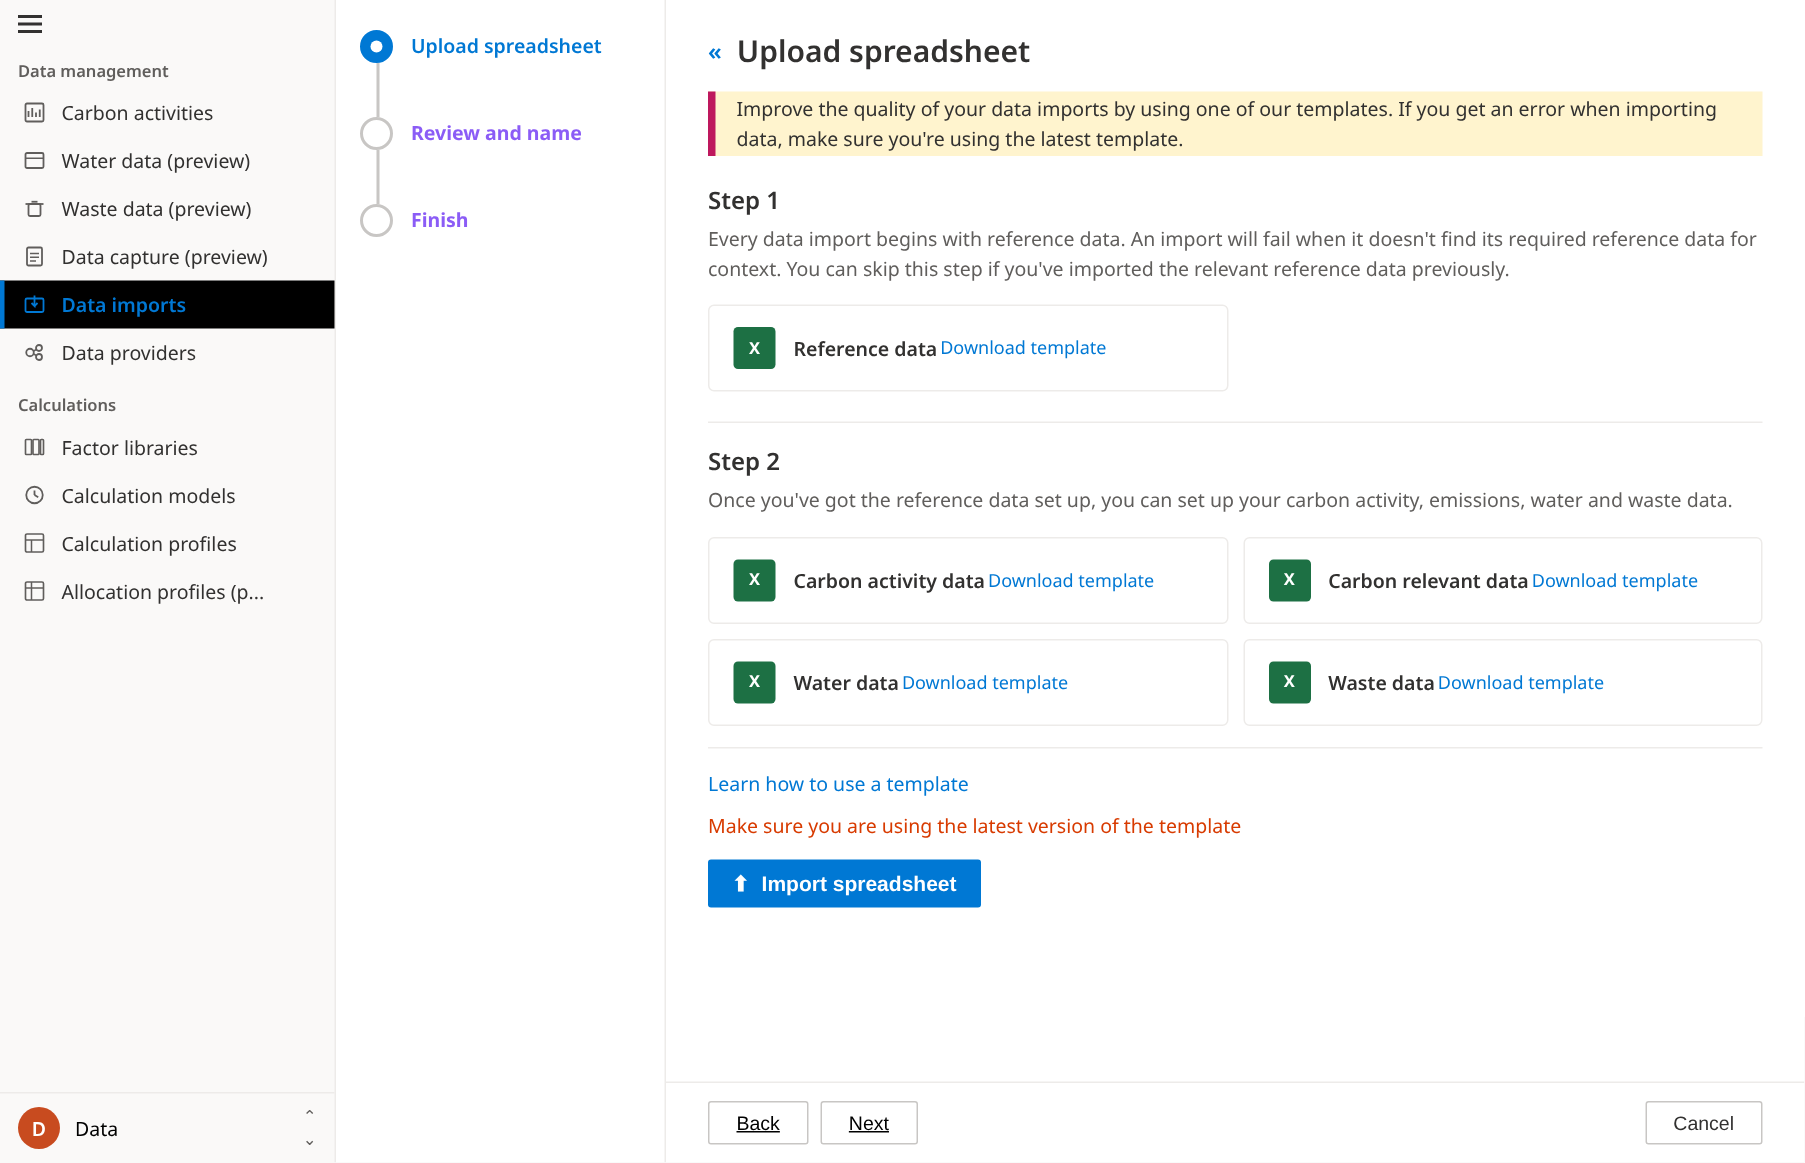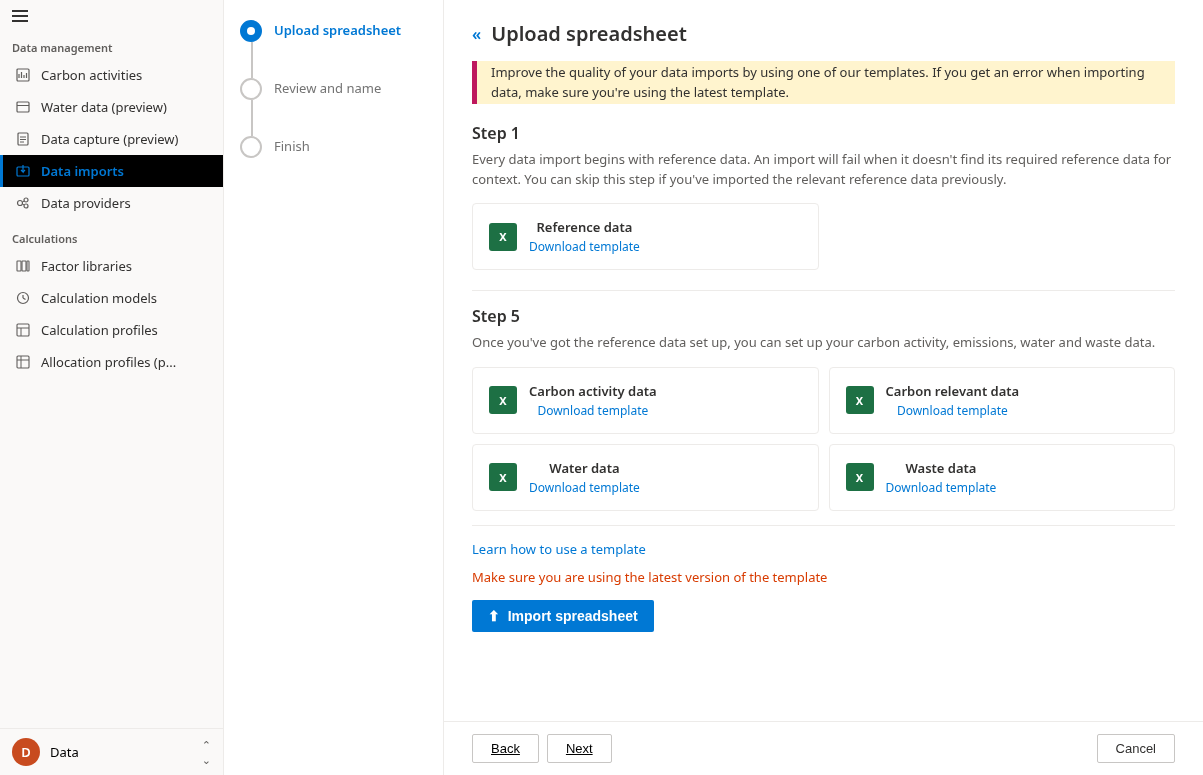--- a/index.html
+++ b/index.html
@@ -112,21 +112,21 @@
       content: '';
       width: 8px; height: 8px;
       background: white; border-radius: 50%;
     }
     .step-label {
       font-size: 13px;
       color: #323130;
       padding-top: 1px;
     }
     .step-label.active { font-weight: 600; color: #0078d4; }
-    .step-label.inactive { color: #737373; }
+    .step-label.inactive { color: #8b5cf6; font-weight: bold; }
 
     
     .main-content {
       flex: 1;
       background: white;
       overflow-y: auto;
       display: flex;
       flex-direction: column;
     }
     .main-body {
@@ -199,21 +199,21 @@
       background: white;
     }
     .excel-icon {
       width: 28px; height: 28px; flex-shrink: 0;
       background: #1d7044;
       border-radius: 3px;
       display: flex; align-items: center; justify-content: center;
       color: white; font-size: 11px; font-weight: 700;
     }
     .template-card-info {
-      display: flex; flex-direction: column; gap: 2px; align-items: center;
+      display: flex; flex-direction: row; gap: 2px;
     }
     .template-card-name {
       font-size: 13px;
       font-weight: 600;
       color: #323130;
     }
     .template-card-link {
       font-size: 12px;
       color: #0078d4;
       cursor: pointer;
@@ -304,20 +304,30 @@
   <div class="sidebar-item">
     <span class="sidebar-icon">
       <svg width="14" height="14" viewBox="0 0 14 14" fill="none">
           <rect x="1" y="2" width="12" height="10" rx="1" stroke="#605e5c" stroke-width="1.2"></rect>
           <line x1="1" y1="5.5" x2="13" y2="5.5" stroke="#605e5c" stroke-width="1"></line>
         </svg>
     </span>
     <span>Water data (preview)</span>
   </div>
 
+  <div class="sidebar-item">
+    <span class="sidebar-icon">
+      <svg width="14" height="14" viewBox="0 0 14 14" fill="none">
+          <rect x="3" y="4" width="8" height="8" rx="1" stroke="#605e5c" stroke-width="1.2"></rect>
+          <line x1="1" y1="4" x2="13" y2="4" stroke="#605e5c" stroke-width="1.2"></line>
+          <line x1="5" y1="2.5" x2="9" y2="2.5" stroke="#605e5c" stroke-width="1.2"></line>
+        </svg>
+    </span>
+    <span>Waste data (preview)</span>
+  </div>
 
   <div class="sidebar-item">
     <span class="sidebar-icon">
       <svg width="14" height="14" viewBox="0 0 14 14" fill="none">
           <rect x="2" y="1" width="10" height="12" rx="1" stroke="#605e5c" stroke-width="1.2"></rect>
           <line x1="4" y1="5" x2="10" y2="5" stroke="#605e5c" stroke-width="1"></line>
           <line x1="4" y1="7.5" x2="10" y2="7.5" stroke="#605e5c" stroke-width="1"></line>
           <line x1="4" y1="10" x2="8" y2="10" stroke="#605e5c" stroke-width="1"></line>
         </svg>
     </span>
@@ -441,21 +451,21 @@
         <div class="excel-icon">X</div>
         <div class="template-card-info">
           <span class="template-card-name">Reference data</span>
           <a class="template-card-link">Download template</a>
         </div>
       </div>
     </div>
 
     <hr class="divider">
 
-    <div class="step-section-title">Step 5</div>
+    <div class="step-section-title">Step 2</div>
     <div class="step-section-desc">Once you've got the reference data set up, you can set up your carbon activity, emissions, water and waste data.</div>
 
     
     <div class="template-grid">
       <div class="template-card">
         <div class="excel-icon">X</div>
         <div class="template-card-info">
           <span class="template-card-name">Carbon activity data</span>
           <a class="template-card-link">Download template</a>
         </div>

